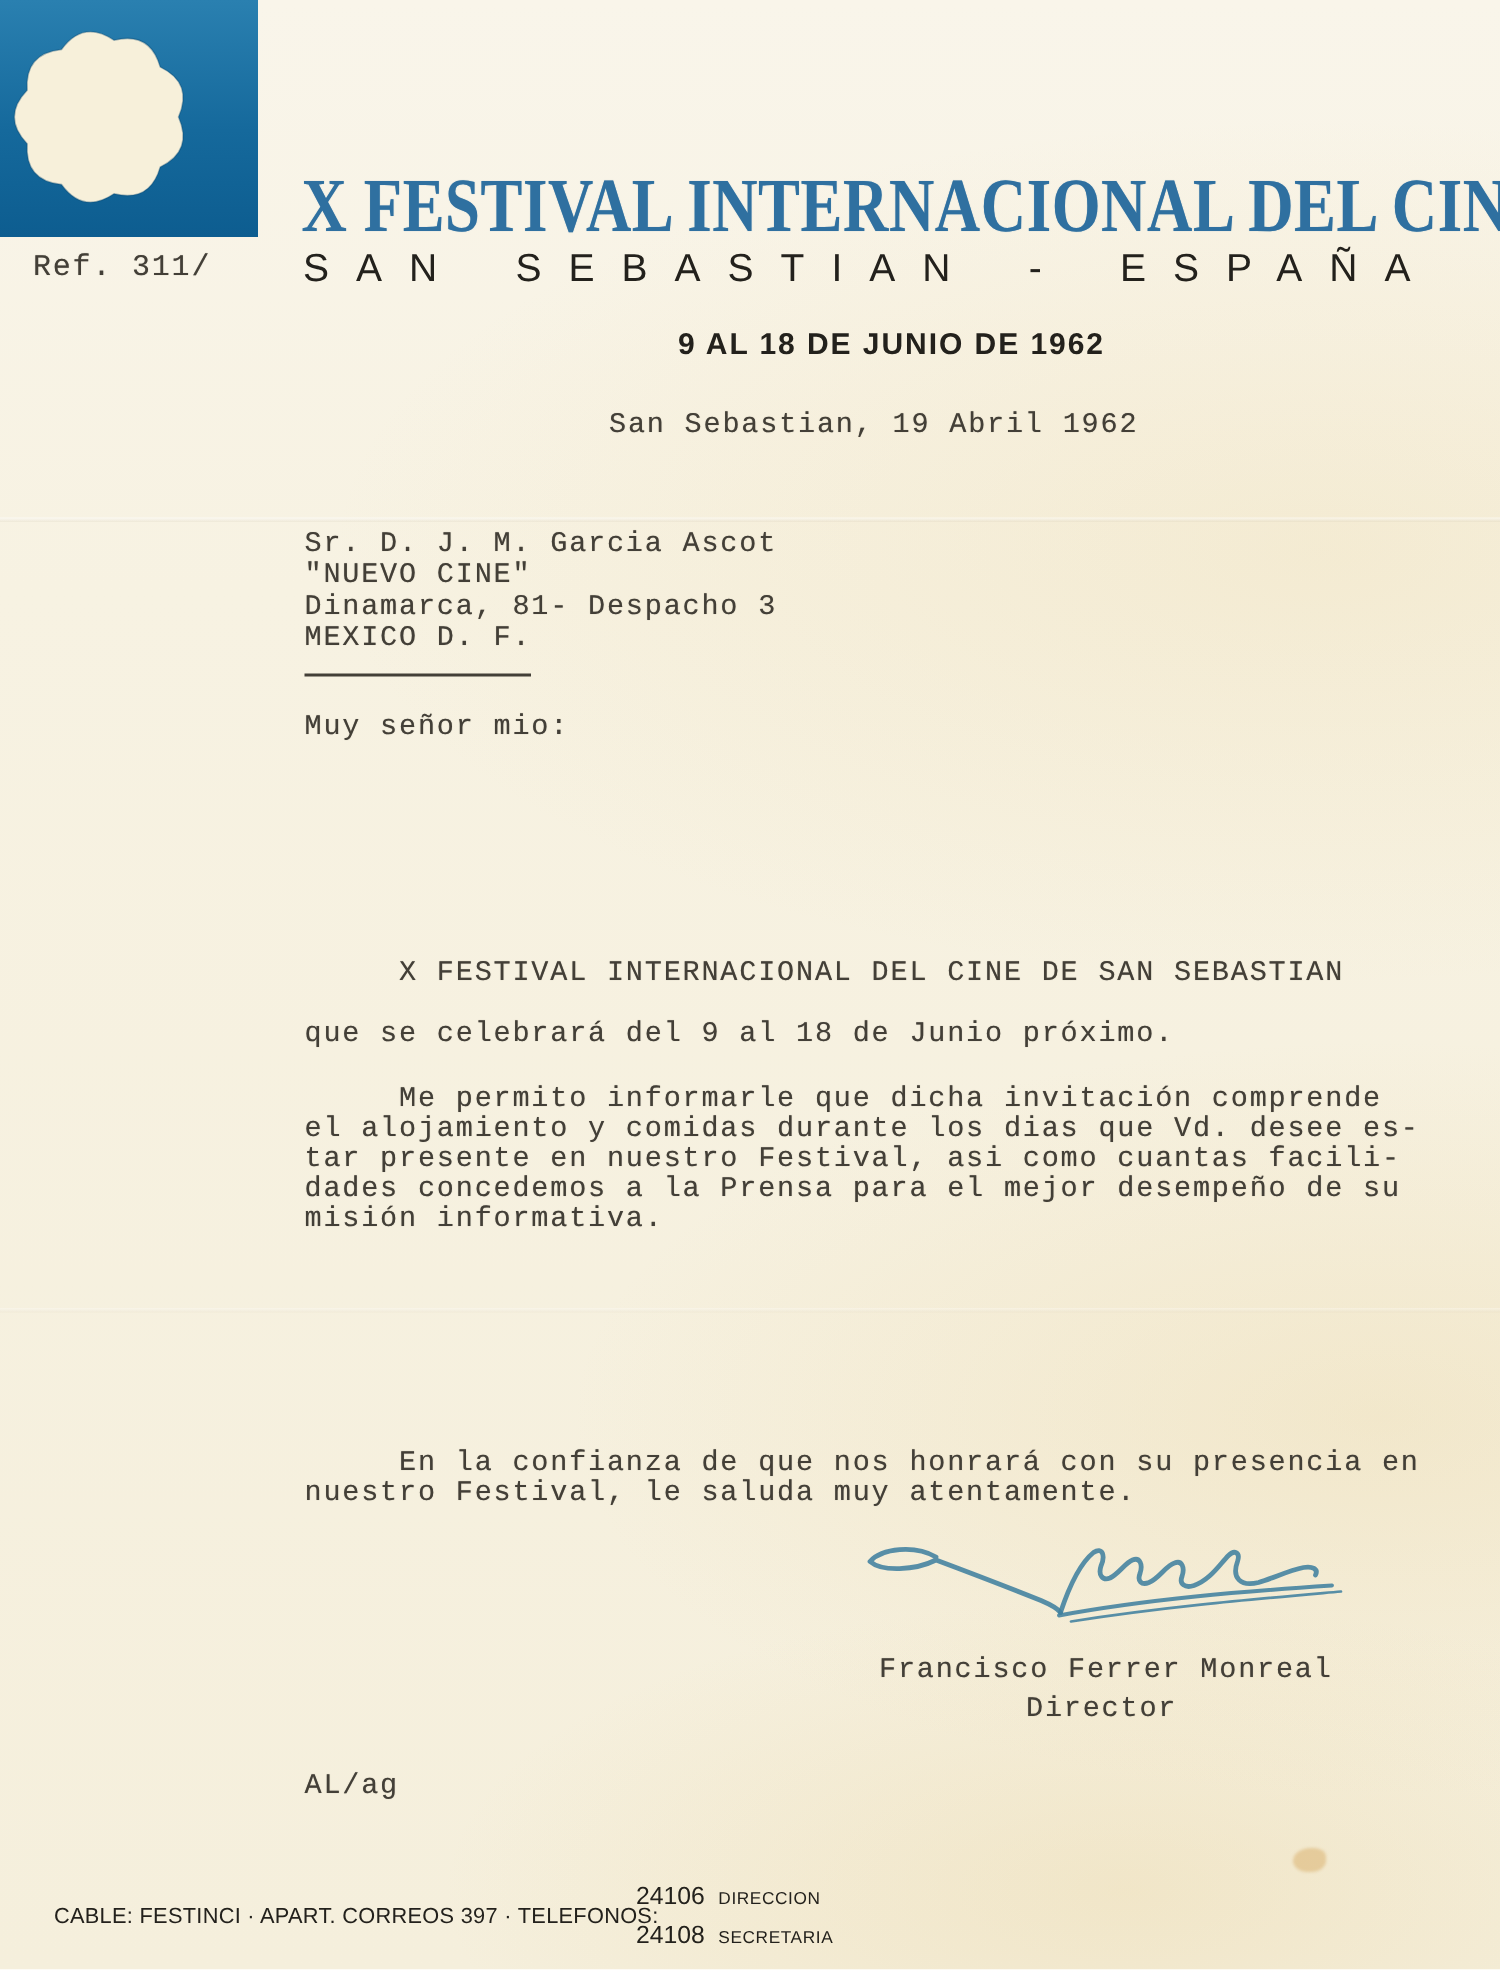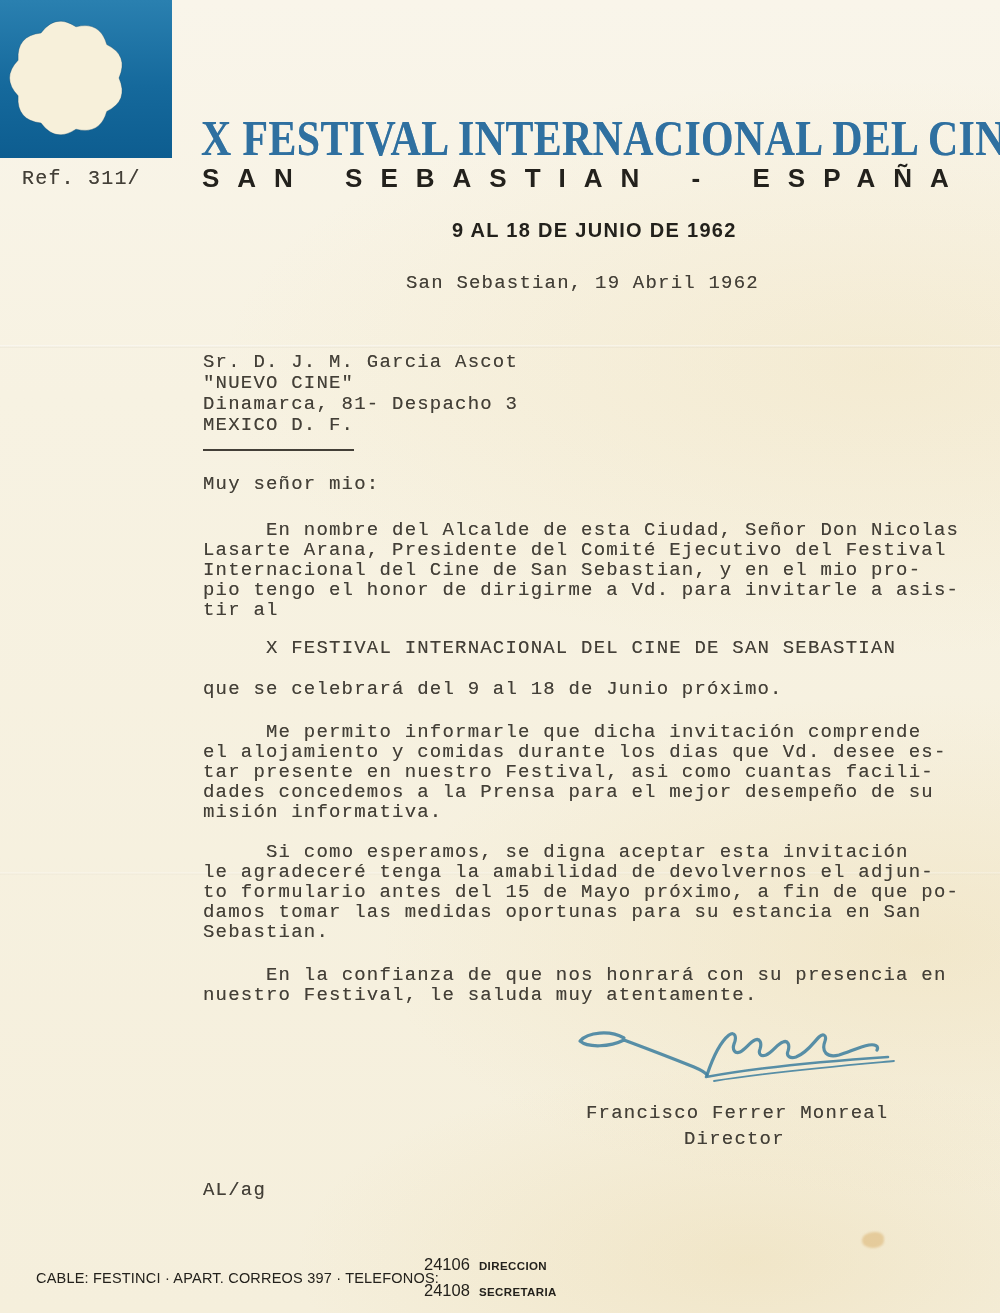--- a/index.html
+++ b/index.html
@@ -25,21 +25,21 @@
   
   .logo{position:absolute;left:0;top:0;width:172px;height:158px;display:block;}
   .lh-title{
     position:absolute;left:201px;top:112px;white-space:nowrap;
     font-family:"Liberation Serif",serif;font-weight:bold;font-size:51px;line-height:52px;
     letter-spacing:.5px;color:var(--title-blue);
     transform:scaleX(.82);transform-origin:0 0;text-shadow:0 0 .6px rgba(47,112,160,.6);
   }
   .lh-sub{
     position:absolute;left:202px;top:164px;white-space:nowrap;
-    font-family:"Liberation Sans",sans-serif;font-weight:bold;font-size:26px;line-height:28px;
+    font-family:"Liberation Sans",sans-serif;font-weight:normal;font-size:26px;line-height:28px;
     letter-spacing:18px;word-spacing:9px;color:var(--head-ink);
   }
   .lh-dates{
     position:absolute;left:452px;top:219px;white-space:nowrap;
     font-family:Liberation Sans, sans-serif;font-weight:bold;font-size:20px;
     letter-spacing:1.3px;color:var(--head-ink);
   }
   
   .typed{
     position:absolute;font-family:"Liberation Mono",monospace;
@@ -54,21 +54,21 @@
   .sig path{fill:none;stroke:var(--signature-blue);stroke-linecap:round;stroke-linejoin:round;opacity:.88;}
   
   .ft-cable{
     position:absolute;left:36px;top:1270px;white-space:nowrap;
     font-family:"Liberation Sans",sans-serif;font-weight:normal;font-size:14.5px;
     letter-spacing:.2px;color:var(--head-ink);
   }
   .ft-phones{position:absolute;left:424px;top:1255px;font-family:"Liberation Sans",sans-serif;color:var(--head-ink);}
   .ft-row{display:flex;align-items:baseline;gap:9px;height:26px;}
   .ft-num{font-weight:normal;font-size:16.5px;}
-  .ft-label{font-weight:bold;font-size:11.5px;letter-spacing:.4px;}
+  .ft-label{font-weight:normal;font-size:11.5px;letter-spacing:.4px;}
 </style>
 </head>
 <body>
 
 <div class="page">
 
   <div class="crease" style="top:345px"></div>
   <div class="crease" style="top:872px;opacity:.6"></div>
   <div class="stain"></div>
 
@@ -94,41 +94,31 @@
 
   <div class="typed" style="left:406px;top:273px;">San Sebastian, 19 Abril 1962</div>
 
   <div class="typed addr" style="left:203px;top:352px;">Sr. D. J. M. Garcia Ascot
 "NUEVO CINE"
 Dinamarca, 81- Despacho 3</div>
   <div class="typed city" style="left:203px;top:415px;">MEXICO D. F.</div>
 
   <div class="typed" style="left:203px;top:474px;">Muy señor mio:</div>
 
-  <div class="typed" style="left:203px;top:520px;">     En nombre del Alcalde de esta Ciudad, Señor Don Nicolas
-Lasarte Arana, Presidente del Comité Ejecutivo del Festival
-Internacional del Cine de San Sebastian, y en el mio pro-
-pio tengo el honor de dirigirme a Vd. para invitarle a asis-
-tir al</div>
 
   <div class="typed" style="left:203px;top:638px;">     X FESTIVAL INTERNACIONAL DEL CINE DE SAN SEBASTIAN</div>
 
   <div class="typed" style="left:203px;top:679px;">que se celebrará del 9 al 18 de Junio próximo.</div>
 
   <div class="typed" style="left:203px;top:722px;">     Me permito informarle que dicha invitación comprende
 el alojamiento y comidas durante los dias que Vd. desee es-
 tar presente en nuestro Festival, asi como cuantas facili-
 dades concedemos a la Prensa para el mejor desempeño de su
 misión informativa.</div>
 
-  <div class="typed" style="left:203px;top:842px;">     Si como esperamos, se digna aceptar esta invitación
-le agradeceré tenga la amabilidad de devolvernos el adjun-
-to formulario antes del 15 de Mayo próximo, a fin de que po-
-damos tomar las medidas oportunas para su estancia en San
-Sebastian.</div>
 
   <div class="typed" style="left:203px;top:965px;">     En la confianza de que nos honrará con su presencia en
 nuestro Festival, le saluda muy atentamente.</div>
 
   <svg class="sig" viewBox="0 0 352 76" aria-hidden="true">
     <path d="M58,20 C44,12 22,14 14,23 C22,30 44,29 58,22 C82,31 108,41 128,49 C135,52 139,54 141,57" stroke-width="3.2"></path>
     <path d="M141,57 C145,45 153,25 163,17 C169,13 171,19 168,26 C166,32 169,36 174,34 C180,31 184,24 189,22
              C194,20 196,25 194,31 C192,36 195,39 200,37 C207,34 211,26 217,24 C222,22 224,27 222,33
              C220,38 224,41 230,39 C241,35 247,25 253,19 C257,15 261,17 259,23 C255,34 261,40 273,37
              C283,34 293,29 303,27 C309,26 313,28 311,32" stroke-width="3.2"></path>

